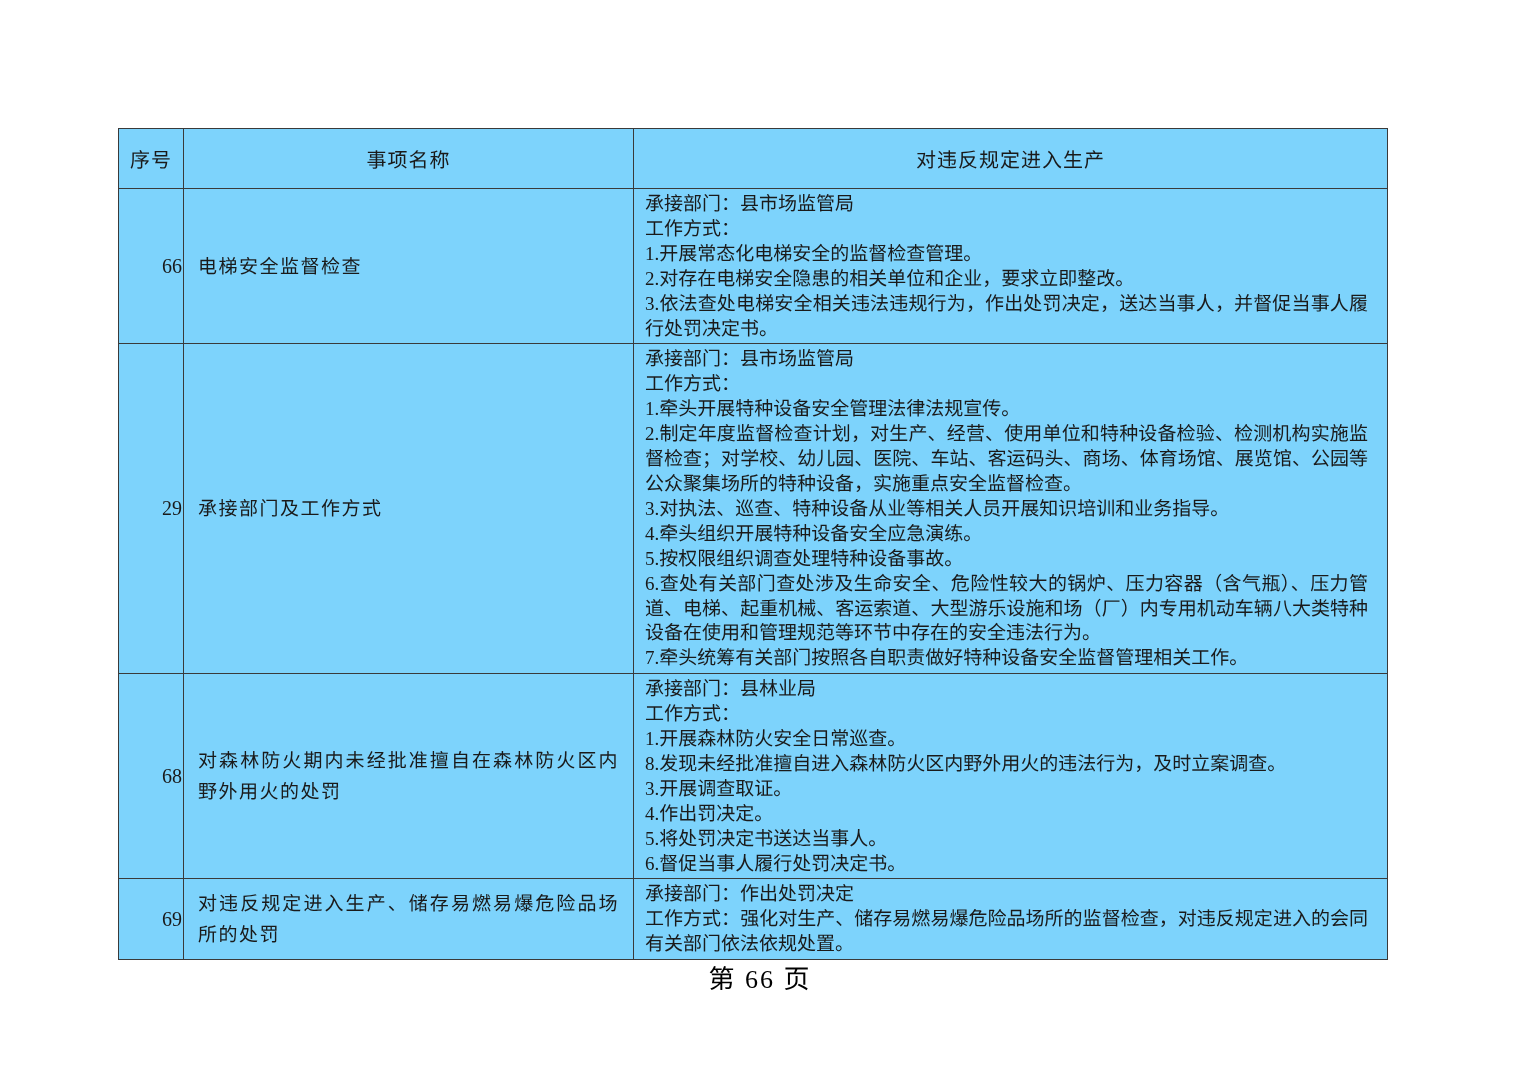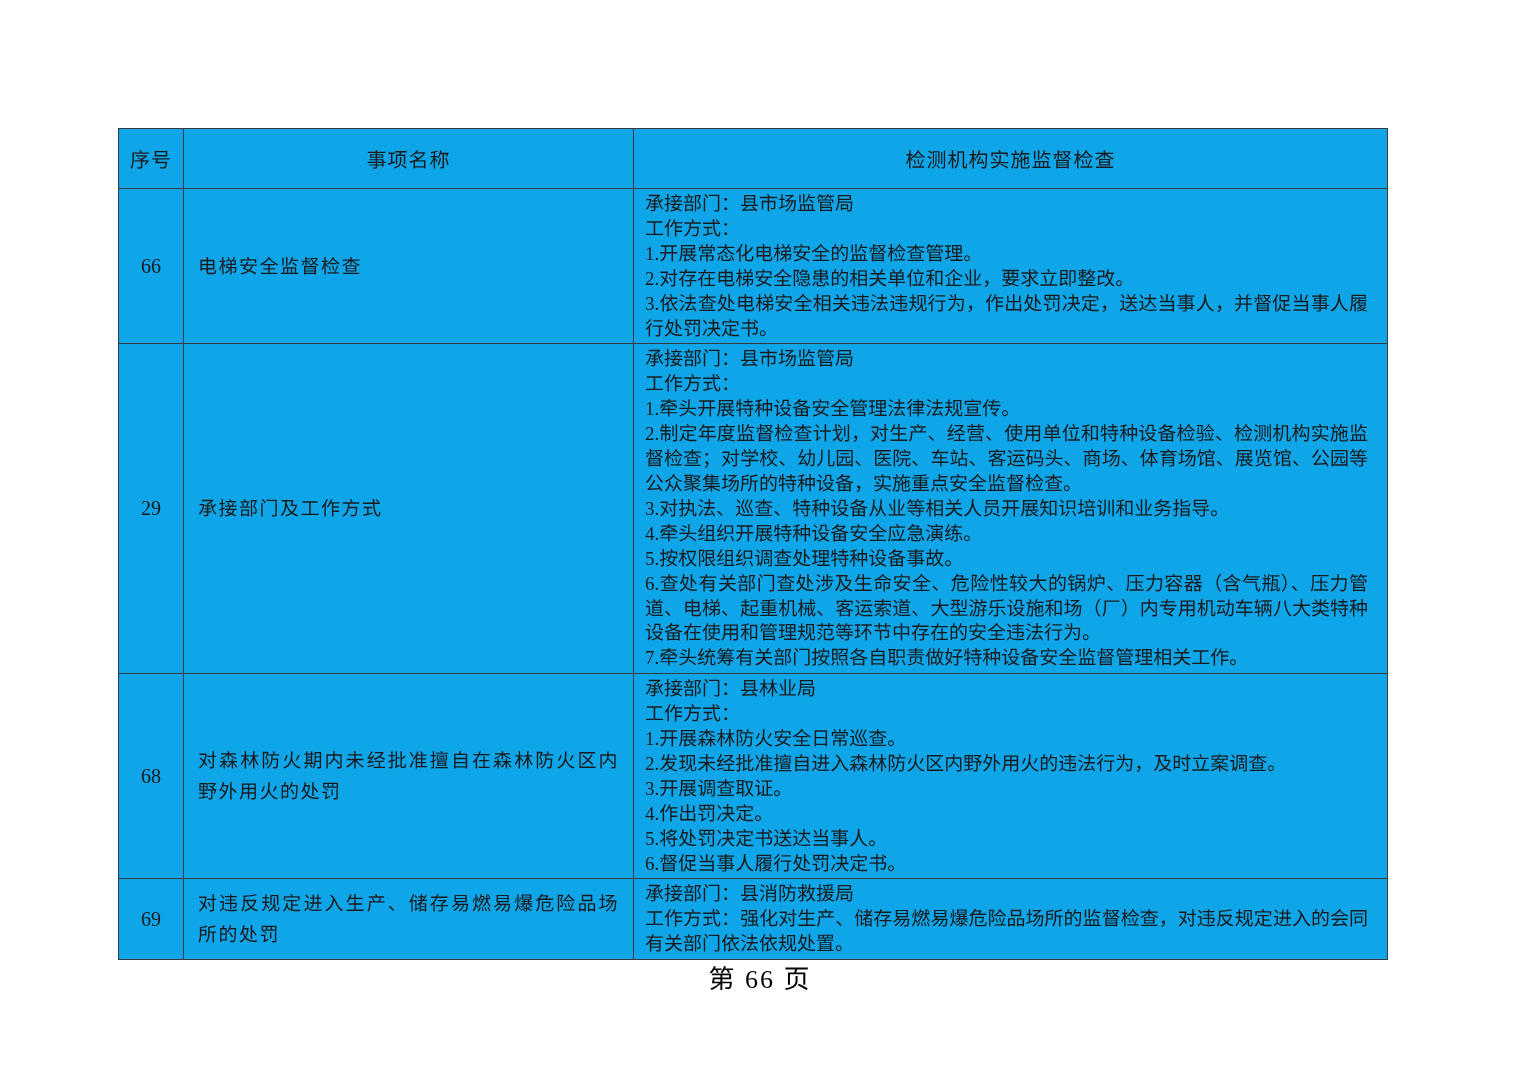--- a/index.html
+++ b/index.html
@@ -19,32 +19,32 @@
     position: absolute;
     left: 118px;
     top: 128px;
     width: 1269px;
     border-collapse: collapse;
     table-layout: fixed;
   }
   .doc-table td, .doc-table th {
     border: 1px solid #3a3a3a;
     font-weight: normal;
-    background: #0ea5e9;
+    background: #7dd3fc;
     box-sizing: border-box;
   }
   th.hdr {
     font-size: 20px;
     text-align: center;
     vertical-align: middle;
     letter-spacing: 1px;
   }
   td.num {
     font-size: 20px;
-    text-align: center;
+    text-align: right;
     vertical-align: middle;
   }
   td.name {
     font-size: 19px;
     line-height: 31px;
     text-align: justify;
     vertical-align: middle;
     padding: 0 14px;
     letter-spacing: 1.5px;
     font-family: Liberation Serif, serif;
@@ -74,21 +74,21 @@
 <table class="doc-table">
   <colgroup>
     <col style="width:65px">
     <col style="width:450px">
     <col style="width:754px">
   </colgroup>
   <tbody>
       <tr style="height:60px">
     <th class="hdr">序号</th>
     <th class="hdr">事项名称</th>
-    <th class="hdr">检测机构实施监督检查</th>
+    <th class="hdr">对违反规定进入生产</th>
   </tr>
   <tr style="height:149px">
     <td class="num">66</td>
     <td class="name">电梯安全监督检查</td>
     <td class="detail">承接部门：县市场监管局
 工作方式：
 1.开展常态化电梯安全的监督检查管理。
 2.对存在电梯安全隐患的相关单位和企业，要求立即整改。
 3.依法查处电梯安全相关违法违规行为，作出处罚决定，送达当事人，并督促当事人履行处罚决定书。</td>
   </tr>
@@ -104,28 +104,28 @@
 5.按权限组织调查处理特种设备事故。
 6.查处有关部门查处涉及生命安全、危险性较大的锅炉、压力容器（含气瓶）、压力管道、电梯、起重机械、客运索道、大型游乐设施和场（厂）内专用机动车辆八大类特种设备在使用和管理规范等环节中存在的安全违法行为。
 7.牵头统筹有关部门按照各自职责做好特种设备安全监督管理相关工作。</td>
   </tr>
   <tr style="height:200px">
     <td class="num">68</td>
     <td class="name">对森林防火期内未经批准擅自在森林防火区内野外用火的处罚</td>
     <td class="detail">承接部门：县林业局
 工作方式：
 1.开展森林防火安全日常巡查。
-2.发现未经批准擅自进入森林防火区内野外用火的违法行为，及时立案调查。
+8.发现未经批准擅自进入森林防火区内野外用火的违法行为，及时立案调查。
 3.开展调查取证。
 4.作出罚决定。
 5.将处罚决定书送达当事人。
 6.督促当事人履行处罚决定书。</td>
   </tr>
   <tr style="height:74px">
     <td class="num">69</td>
     <td class="name">对违反规定进入生产、储存易燃易爆危险品场所的处罚</td>
-    <td class="detail">承接部门：县消防救援局
+    <td class="detail">承接部门：作出处罚决定
 工作方式：强化对生产、储存易燃易爆危险品场所的监督检查，对违反规定进入的会同有关部门依法依规处置。</td>
   </tr>
 </tbody>
   </table>
 
 <div class="page-footer">第 66 页</div>
 
 </body></html>

